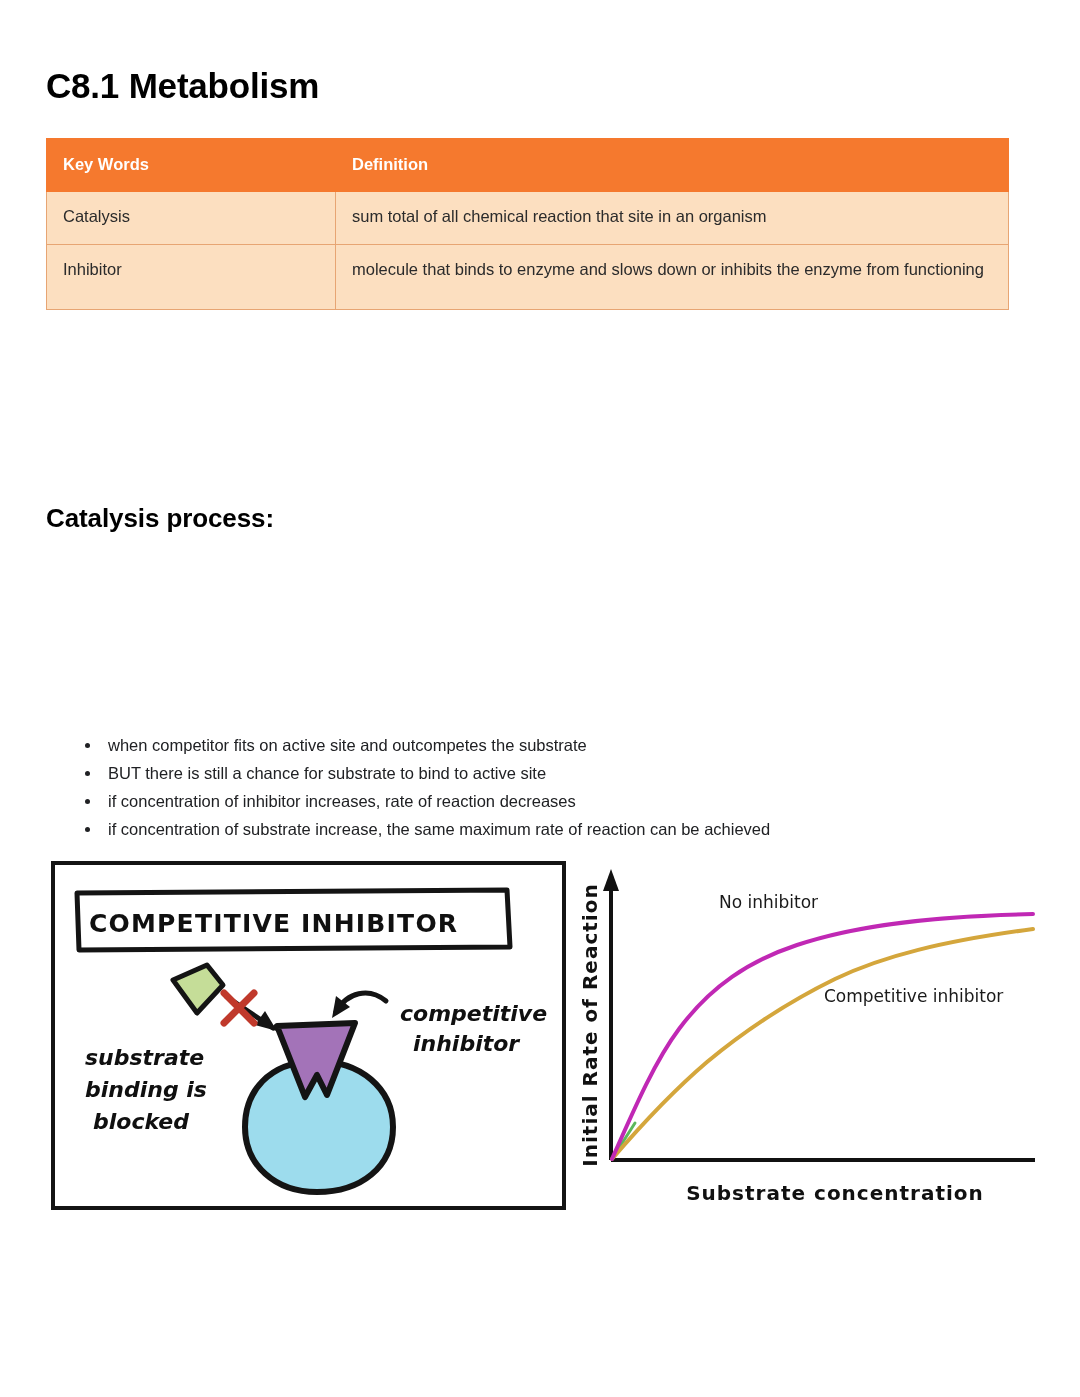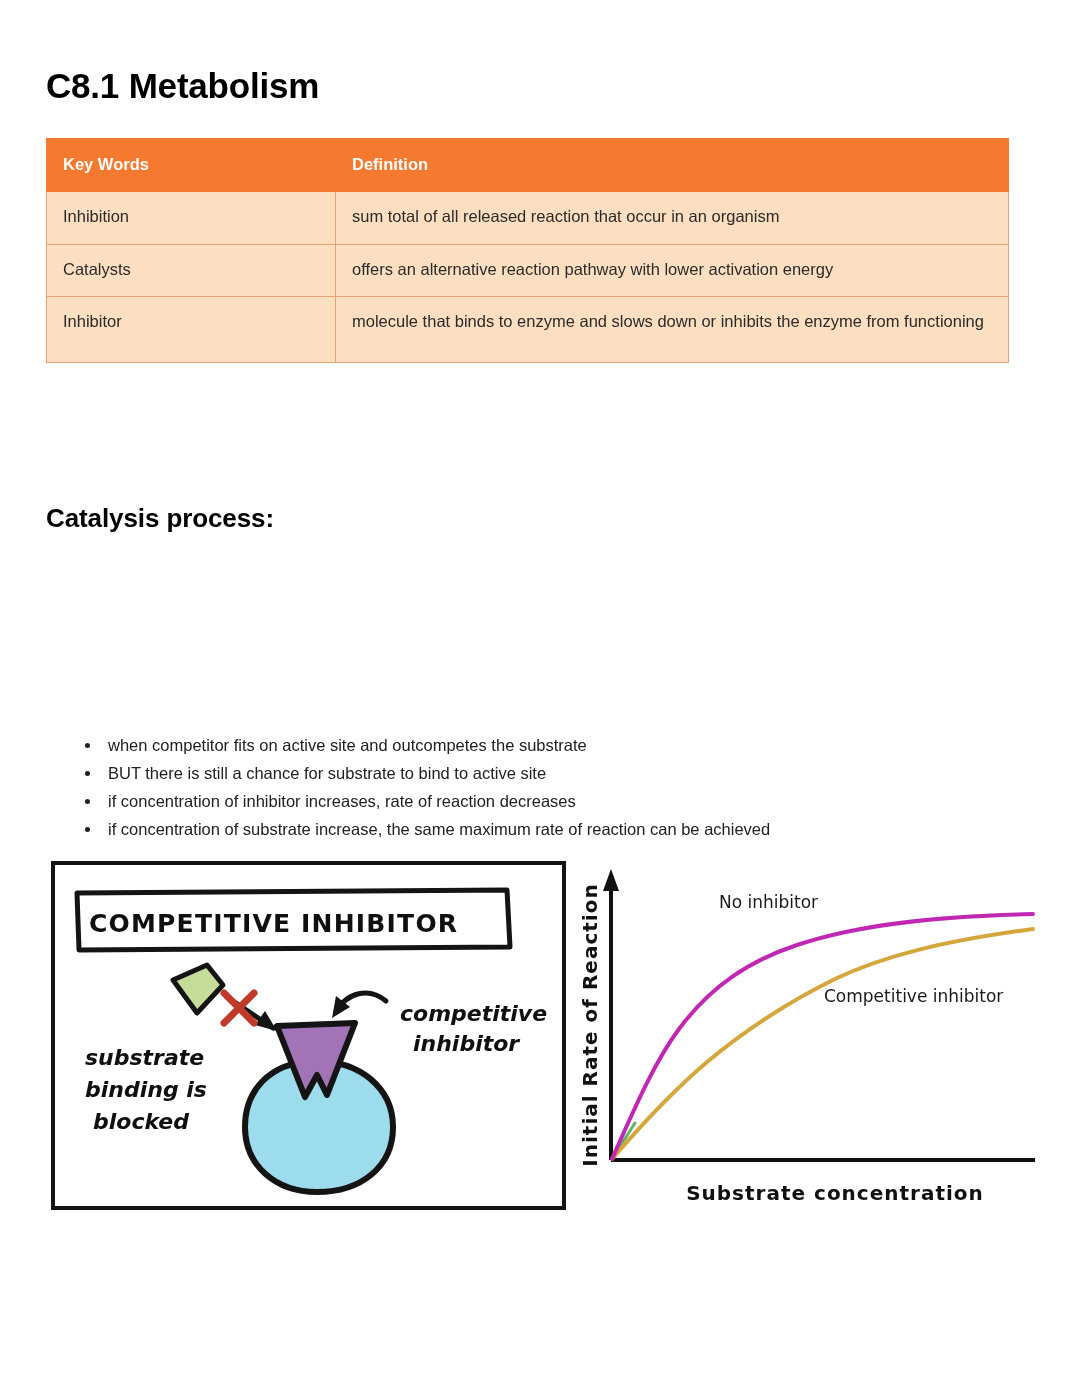--- a/index.html
+++ b/index.html
@@ -158,26 +158,22 @@
 
   <table class="kw-table">
     <thead>
       <tr>
         <th class="col-key">Key Words</th>
         <th class="col-def">Definition</th>
       </tr>
     </thead>
     <tbody>
       <tr>
-        <td>Inhibition</td>
-        <td>sum total of all released reaction that occur in an organism</td>
-      </tr>
-      <tr>
-        <td>Catalysts</td>
-        <td>offers an alternative reaction pathway with lower activation energy</td>
+        <td>Catalysis</td>
+        <td>sum total of all chemical reaction that site in an organism</td>
       </tr>
       <tr class="row-tall">
         <td>Inhibitor</td>
         <td>molecule that binds to enzyme and slows down or inhibits the enzyme from functioning</td>
       </tr>
     </tbody>
   </table>
 
   <div class="h2" id="h-catalysis">Catalysis process:</div>
 

